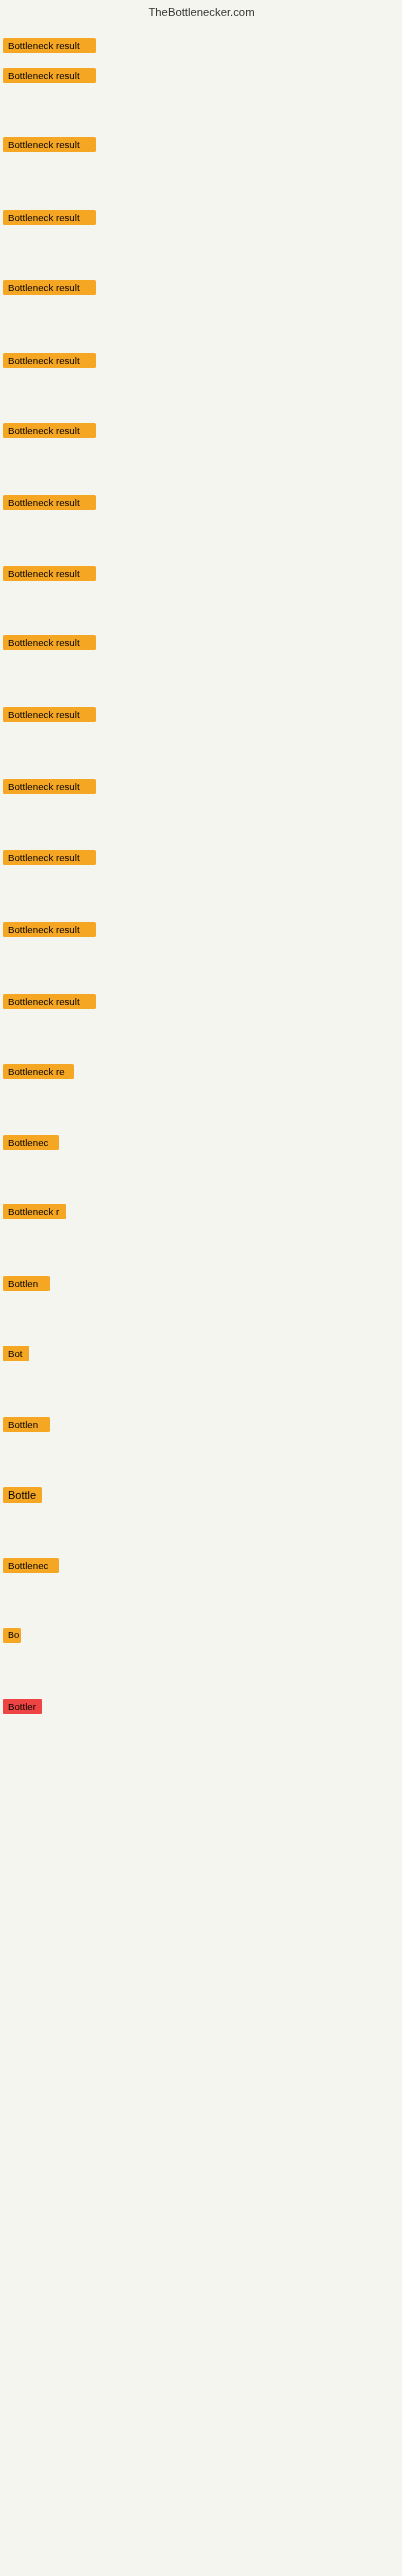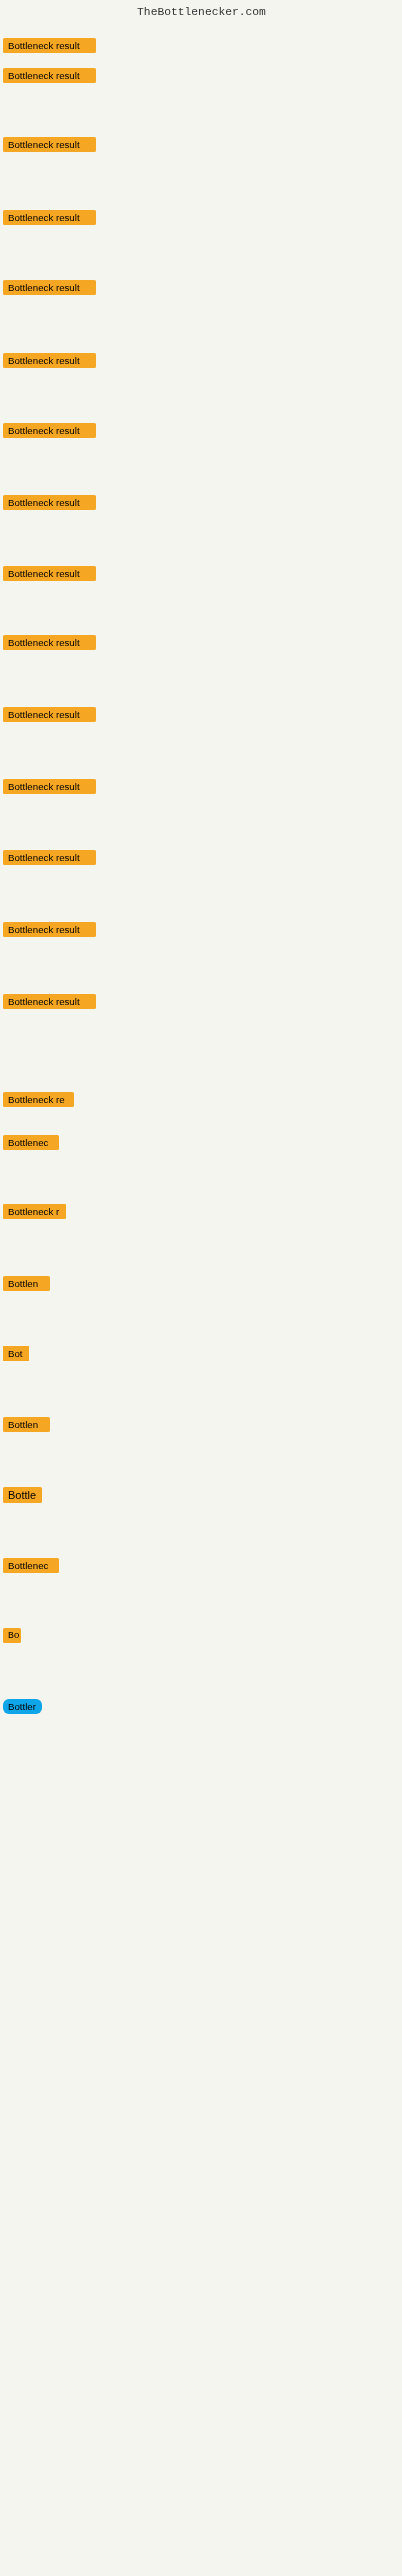--- a/index.html
+++ b/index.html
@@ -15,21 +15,20 @@
       font-family: Arial, sans-serif;
       position: relative;
     }
 
     .site-header {
       text-align: center;
       padding: 6.4px 0 3.2px 0;
       font-size: 11.3px;
       color: #333;
       font-weight: normal;
-      font-family: Liberation Mono, monospace;
     }
   </style>
 </head>
 <body>
 
 <div class="site-header">
   <span>TheBottlenecker.com</span>
 </div>
 
 <div id="items-container" style="position: relative; width: 331px; height: 2536px; padding-left: 17px;">
@@ -41,24 +40,24 @@
     <div style="position: absolute; top: 331px; left: 3.2px;"><span style="display: inline-block; background-color: rgb(245, 166, 35); color: rgb(0, 0, 0); font-size: 9.7px; padding: 2.4px 4.8px; border-radius: 1.6px; white-space: nowrap; overflow: hidden; max-width: 93px; width: 93px;">Bottleneck result</span></div>
     <div style="position: absolute; top: 401px; left: 3.2px;"><span style="display: inline-block; background-color: rgb(245, 166, 35); color: rgb(0, 0, 0); font-size: 9.7px; padding: 2.4px 4.8px; border-radius: 1.6px; white-space: nowrap; overflow: hidden; max-width: 93px; width: 93px;">Bottleneck result</span></div>
     <div style="position: absolute; top: 473px; left: 3.2px;"><span style="display: inline-block; background-color: rgb(245, 166, 35); color: rgb(0, 0, 0); font-size: 9.7px; padding: 2.4px 4.8px; border-radius: 1.6px; white-space: nowrap; overflow: hidden; max-width: 93px; width: 93px;">Bottleneck result</span></div>
     <div style="position: absolute; top: 544px; left: 3.2px;"><span style="display: inline-block; background-color: rgb(245, 166, 35); color: rgb(0, 0, 0); font-size: 9.7px; padding: 2.4px 4.8px; border-radius: 1.6px; white-space: nowrap; overflow: hidden; max-width: 93px; width: 93px;">Bottleneck result</span></div>
     <div style="position: absolute; top: 613px; left: 3.2px;"><span style="display: inline-block; background-color: rgb(245, 166, 35); color: rgb(0, 0, 0); font-size: 9.7px; padding: 2.4px 4.8px; border-radius: 1.6px; white-space: nowrap; overflow: hidden; max-width: 93px; width: 93px;">Bottleneck result</span></div>
     <div style="position: absolute; top: 685px; left: 3.2px;"><span style="display: inline-block; background-color: rgb(245, 166, 35); color: rgb(0, 0, 0); font-size: 9.7px; padding: 2.4px 4.8px; border-radius: 1.6px; white-space: nowrap; overflow: hidden; max-width: 93px; width: 93px;">Bottleneck result</span></div>
     <div style="position: absolute; top: 757px; left: 3.2px;"><span style="display: inline-block; background-color: rgb(245, 166, 35); color: rgb(0, 0, 0); font-size: 9.7px; padding: 2.4px 4.8px; border-radius: 1.6px; white-space: nowrap; overflow: hidden; max-width: 93px; width: 93px;">Bottleneck result</span></div>
     <div style="position: absolute; top: 828px; left: 3.2px;"><span style="display: inline-block; background-color: rgb(245, 166, 35); color: rgb(0, 0, 0); font-size: 9.7px; padding: 2.4px 4.8px; border-radius: 1.6px; white-space: nowrap; overflow: hidden; max-width: 93px; width: 93px;">Bottleneck result</span></div>
     <div style="position: absolute; top: 900px; left: 3.2px;"><span style="display: inline-block; background-color: rgb(245, 166, 35); color: rgb(0, 0, 0); font-size: 9.7px; padding: 2.4px 4.8px; border-radius: 1.6px; white-space: nowrap; overflow: hidden; max-width: 93px; width: 93px;">Bottleneck result</span></div>
     <div style="position: absolute; top: 972px; left: 3.2px;"><span style="display: inline-block; background-color: rgb(245, 166, 35); color: rgb(0, 0, 0); font-size: 9.7px; padding: 2.4px 4.8px; border-radius: 1.6px; white-space: nowrap; overflow: hidden; max-width: 93px; width: 93px;">Bottleneck result</span></div>
-    <div style="position: absolute; top: 1042px; left: 3.2px;"><span style="display: inline-block; background-color: rgb(245, 166, 35); color: rgb(0, 0, 0); font-size: 9.7px; padding: 2.4px 4.8px; border-radius: 1.6px; white-space: nowrap; overflow: hidden; max-width: 71px; width: 71px; margin-top: 28px;">Bottleneck re</span></div>
+    <div style="position: absolute; top: 1042px; left: 3.2px;"><span style="display: inline-block; background-color: rgb(245, 166, 35); color: rgb(0, 0, 0); font-size: 9.7px; padding: 2.4px 4.8px; border-radius: 1.6px; white-space: nowrap; overflow: hidden; max-width: 71px; width: 71px;">Bottleneck re</span></div>
     <div style="position: absolute; top: 1113px; left: 3.2px;"><span style="display: inline-block; background-color: rgb(245, 166, 35); color: rgb(0, 0, 0); font-size: 9.7px; padding: 2.4px 4.8px; border-radius: 1.6px; white-space: nowrap; overflow: hidden; max-width: 56px; width: 56px;">Bottlenec</span></div>
     <div style="position: absolute; top: 1182px; left: 3.2px;"><span style="display: inline-block; background-color: rgb(245, 166, 35); color: rgb(0, 0, 0); font-size: 9.7px; padding: 2.4px 4.8px; border-radius: 1px; white-space: nowrap; overflow: hidden; max-width: 63px; width: 63px;">Bottleneck r</span></div>
     <div style="position: absolute; top: 1254px; left: 3.2px;"><span style="display: inline-block; background-color: rgb(245, 166, 35); color: rgb(0, 0, 0); font-size: 9.7px; padding: 2.4px 4.8px; border-radius: 1.6px; white-space: nowrap; overflow: hidden; max-width: 47px; width: 47px;">Bottlen</span></div>
     <div style="position: absolute; top: 1324px; left: 3.2px;"><span style="display: inline-block; background-color: rgb(245, 166, 35); color: rgb(0, 0, 0); font-size: 9.7px; padding: 2.4px 4.8px; border-radius: 0; white-space: nowrap; overflow: hidden; max-width: 26px; width: 26px;">Bot</span></div>
     <div style="position: absolute; top: 1395px; left: 3.2px;"><span style="display: inline-block; background-color: rgb(245, 166, 35); color: rgb(0, 0, 0); font-size: 9.7px; padding: 2.4px 4.8px; border-radius: 1.6px; white-space: nowrap; overflow: hidden; max-width: 47px; width: 47px;">Bottlen</span></div>
     <div style="position: absolute; top: 1465px; left: 3.2px;"><span style="display: inline-block; background-color: rgb(245, 166, 35); color: rgb(0, 0, 0); font-size: 11px; padding: 2.4px 4.8px; border-radius: 1.6px; white-space: nowrap; overflow: hidden; max-width: 39px; width: 39px;">Bottle</span></div>
     <div style="position: absolute; top: 1536px; left: 3.2px;"><span style="display: inline-block; background-color: rgb(245, 166, 35); color: rgb(0, 0, 0); font-size: 9.7px; padding: 2.4px 4.8px; border-radius: 1.6px; white-space: nowrap; overflow: hidden; max-width: 56px; width: 56px;">Bottlenec</span></div>
     <div style="position: absolute; top: 1606px; left: 3.2px; font-family: Liberation Mono, monospace;"><span style="display: inline-block; background-color: rgb(245, 166, 35); color: rgb(0, 0, 0); font-size: 9.7px; padding: 2.4px 4.8px; border-radius: 1.6px; white-space: nowrap; overflow: hidden; max-width: 17.7px; width: 17.7px;">Bo</span></div>
-    <div style="position: absolute; top: 1677px; left: 3.2px;"><span style="display: inline-block; background-color: #0ea5e9; color: rgb(0, 0, 0); font-size: 9.7px; padding: 2.4px 4.8px; border-radius: 6px; white-space: nowrap; overflow: hidden; max-width: 39px; width: 39px;">Bottler</span></div>
+    <div style="position: absolute; top: 1677px; left: 3.2px;"><span style="display: inline-block; background-color: #ef4444; color: rgb(0, 0, 0); font-size: 9.7px; padding: 2.4px 4.8px; border-radius: 1px; white-space: nowrap; overflow: hidden; max-width: 39px; width: 39px;">Bottler</span></div>
   </div>
 
 
 </body></html>

